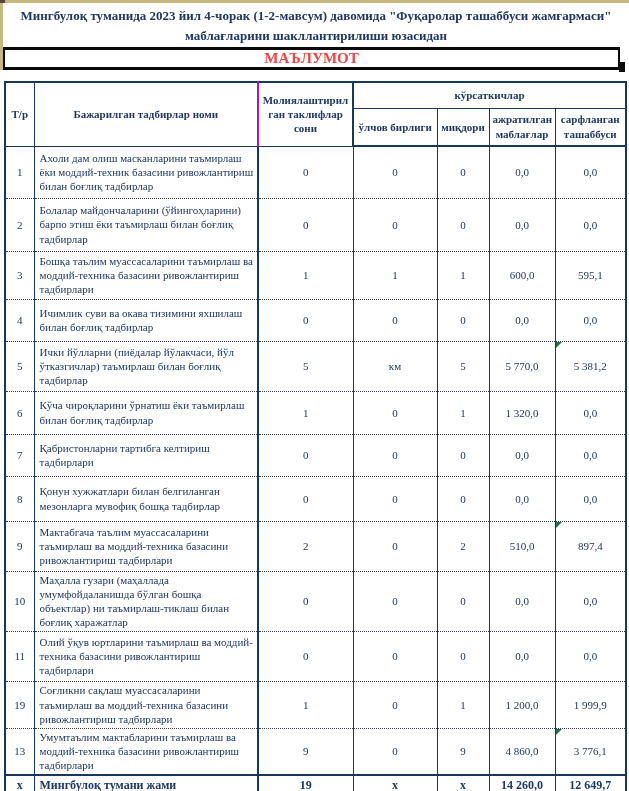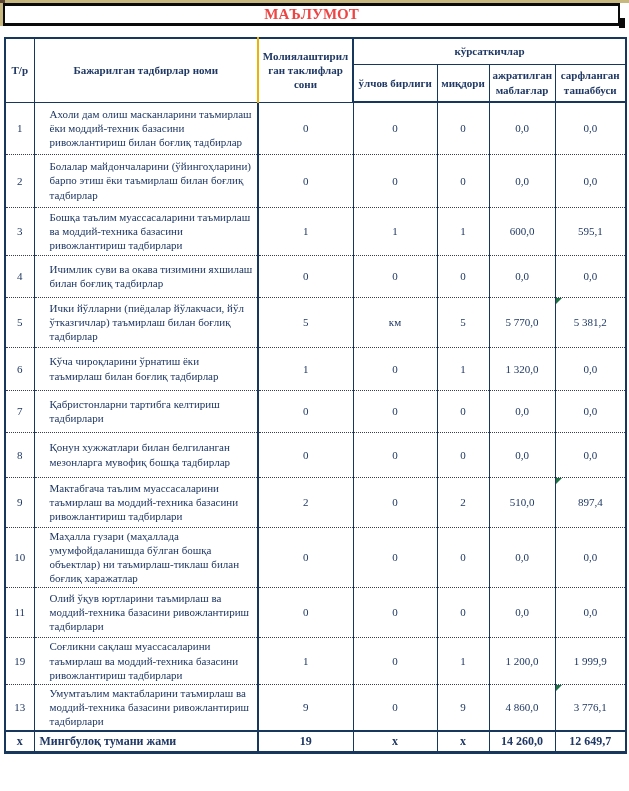--- a/index.html
+++ b/index.html
@@ -48,42 +48,46 @@
     overflow:hidden;
     color:#1f3864;
   }
   .report thead th{font-weight:bold;line-height:1.3;}
   .report thead tr.sub th{border-top:1px dotted #3a3a5a;border-bottom:2px solid #17375d;}
   .report tbody td{
     border-top:1px dotted #3a3a5a;
     border-bottom:1px dotted #3a3a5a;
   }
   .report td.name,.report th.name{ text-align:left; }
-  .report tbody td.name{line-height:1.3;padding-left:15px;}
+  .report tbody td.name{line-height:1.3;padding-left:5px;}
   .report td:nth-child(2){border-right:2px solid #17375d;}
-  .report th.proposals{border-left:2px solid #eab308;border-right:2px solid #17375d;}
+  .report th.proposals{border-left:2px solid #a21caf;border-right:2px solid #17375d;}
   .report tfoot td{
     border-top:2px solid #17375d;
     border-bottom:3px solid #17375d;
     font-weight:bold;font-size:12px;
     height:17px;
   }
   .report tfoot td.name{padding-left:5px;}
   td.spent{position:relative;}
   .marker{
     position:absolute;left:0;top:0;width:0;height:0;
     border-top:6px solid #1e7145;
     border-right:6px solid transparent;
   }
 </style>
 </head>
 <body>
 
 <div class="header-zone">
   <span class="corner-dot"></span>
+  <div class="doc-title">
+    <div>Мингбулоқ туманида 2023 йил 4-чорак (1-2-мавсум) давомида "Фуқаролар ташаббуси жамғармаси"</div>
+    <div>маблағларини шакллантирилиши юзасидан</div>
+  </div>
   <div class="info-box">
     <span>МАЪЛУМОТ</span>
   </div>
 </div>
 
 <table class="report">
   <colgroup>
     <col style="width:29px">
       <col style="width:224px">
       <col style="width:95px">

